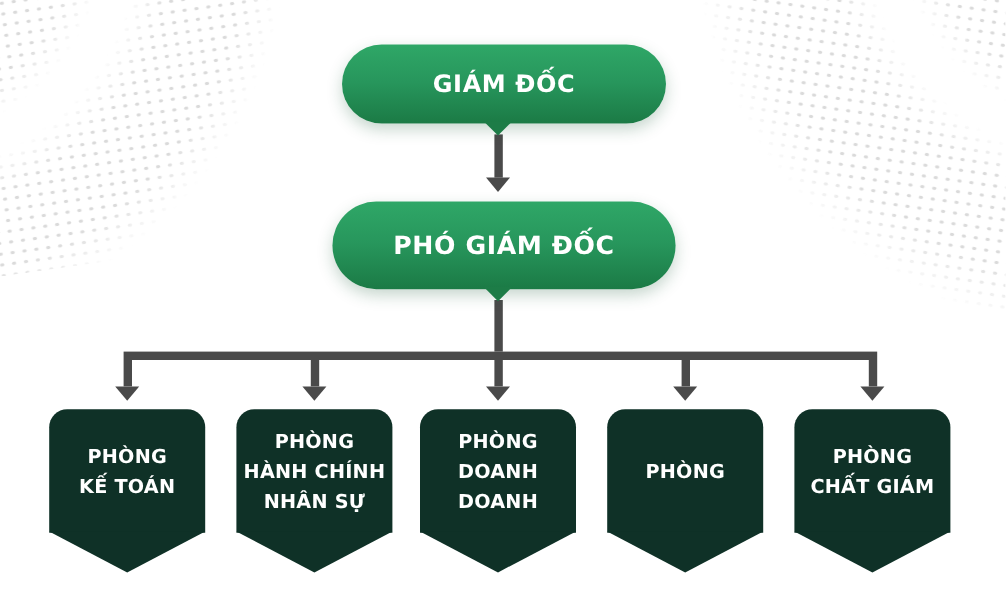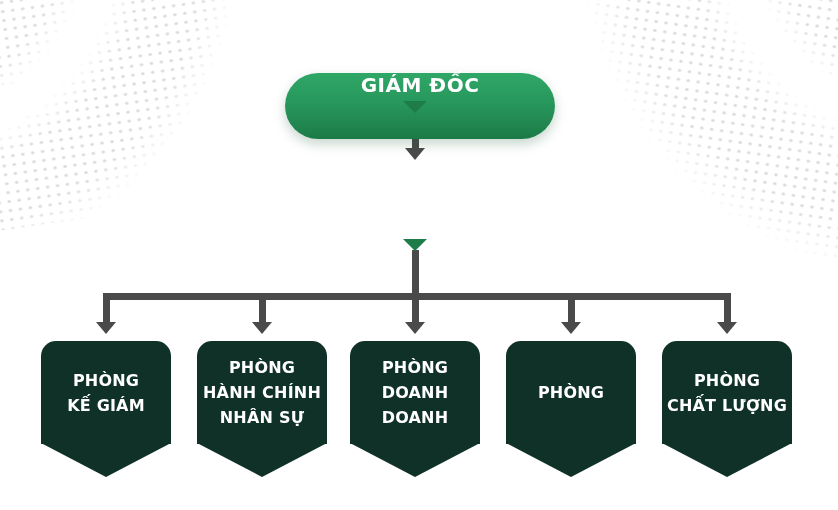--- a/index.html
+++ b/index.html
@@ -43,24 +43,24 @@
   .arrow1-shaft{left:412px;top:112px;width:7px;height:36px;}
   .arrow1-head{left:405px;top:148px;}
   .deputy-stem{left:412px;top:250px;width:7px;height:43px;}
   .hline{left:103px;top:293px;width:628px;height:7px;}
   .drop{top:300px;width:7px;height:22px;}
   .drop-head{top:322px;}
 
   
   .pill{
     position:absolute;z-index:2;
-    display:flex;justify-content:center;
+    display:flex;align-items:center;justify-content:center;
     background:linear-gradient(180deg,#2fa767 0%,#27965c 48%,#1b7a45 100%);
     box-shadow:0 5px 12px rgba(27,90,55,.25);
-    color:#ffffff;font-weight:bold;letter-spacing:.5px;margin-top:36px;
+    color:#ffffff;font-weight:bold;letter-spacing:.5px;
   }
   .pill-director{left:285px;top:37px;width:270px;height:66px;border-radius:33px;font-size:20px;}
   .pill-deputy{left:277px;top:168px;width:286px;height:73px;border-radius:37px;font-size:21px;}
   .pill-tail{
     position:absolute;z-index:2;width:0;height:0;
     border-left:12px solid transparent;
     border-right:12px solid transparent;
     border-top:12px solid #1d7c47;
   }
   .tail-director{left:403px;top:101px;}
@@ -107,26 +107,29 @@
   <div class="conn drop" style="left:567.5px"></div>
   <div class="arrowhead drop-head" style="left:561px"></div>
   <div class="conn drop" style="left:723.5px"></div>
   <div class="arrowhead drop-head" style="left:717px"></div>
 
   <div class="pill pill-director">
     <span>GIÁM ĐỐC</span>
   </div>
   <div class="pill-tail tail-director"></div>
 
+  <div class="pill pill-deputy">
+    <span>PHÓ GIÁM ĐỐC</span>
+  </div>
   <div class="pill-tail tail-deputy"></div>
 
   <div class="dept" style="left:41px">
     <div class="dept-body dept-label">
       <span>PHÒNG</span>
-      <span>KẾ GIÁM</span>
+      <span>KẾ TOÁN</span>
     </div>
     <div class="dept-point"></div>
   </div>
 
   <div class="dept" style="left:197px">
     <div class="dept-body dept-label">
       <span>PHÒNG</span>
       <span>HÀNH CHÍNH</span>
       <span>NHÂN SỰ</span>
     </div>
@@ -144,18 +147,18 @@
   <div class="dept" style="left:506px">
     <div class="dept-body dept-label">
       <span>PHÒNG</span>
     </div>
     <div class="dept-point"></div>
   </div>
 
   <div class="dept" style="left:662px">
     <div class="dept-body dept-label">
       <span>PHÒNG</span>
-      <span>CHẤT LƯỢNG</span>
+      <span>CHẤT GIÁM</span>
     </div>
     <div class="dept-point"></div>
   </div>
 
 </div>
 
 </body></html>

